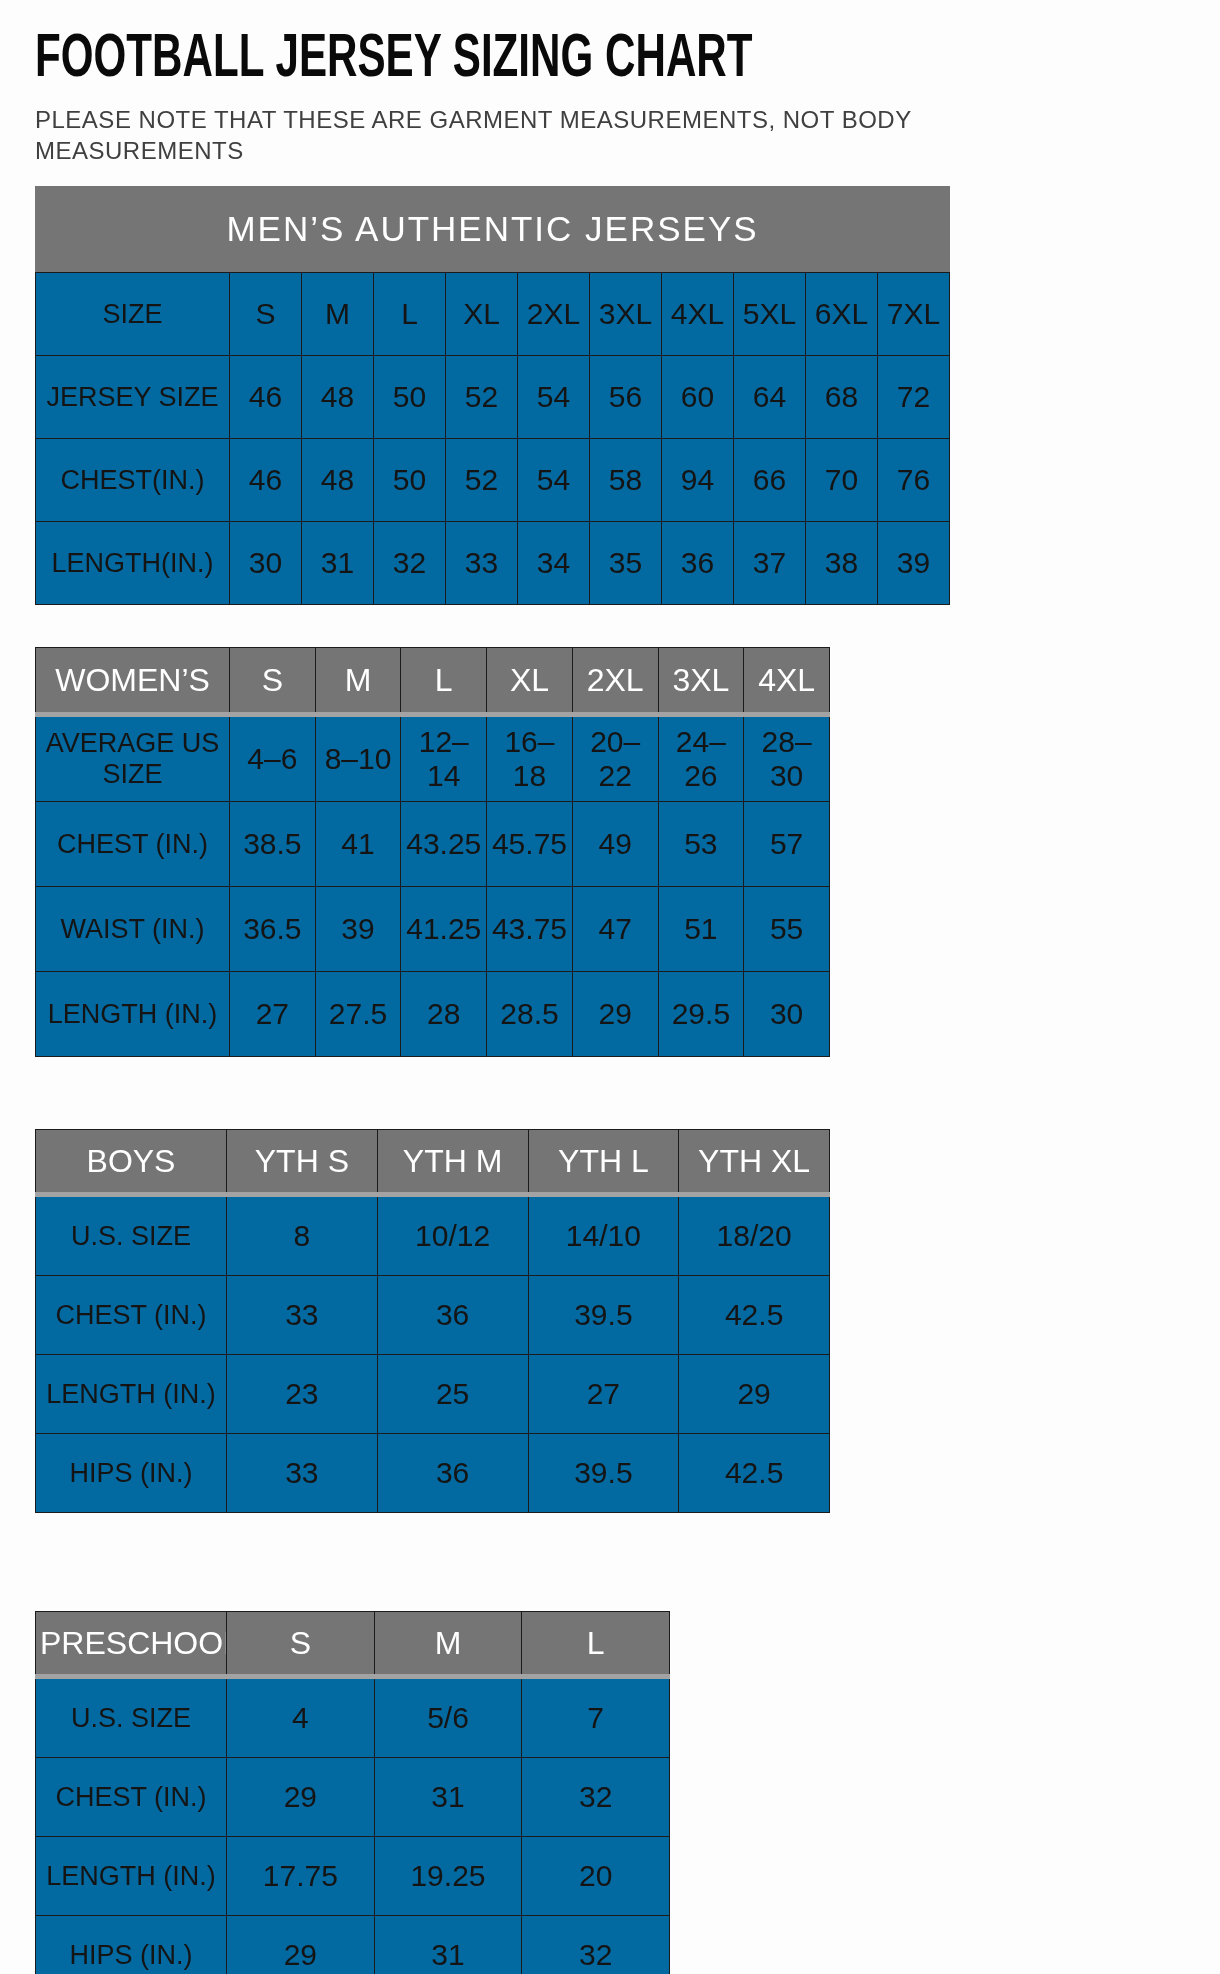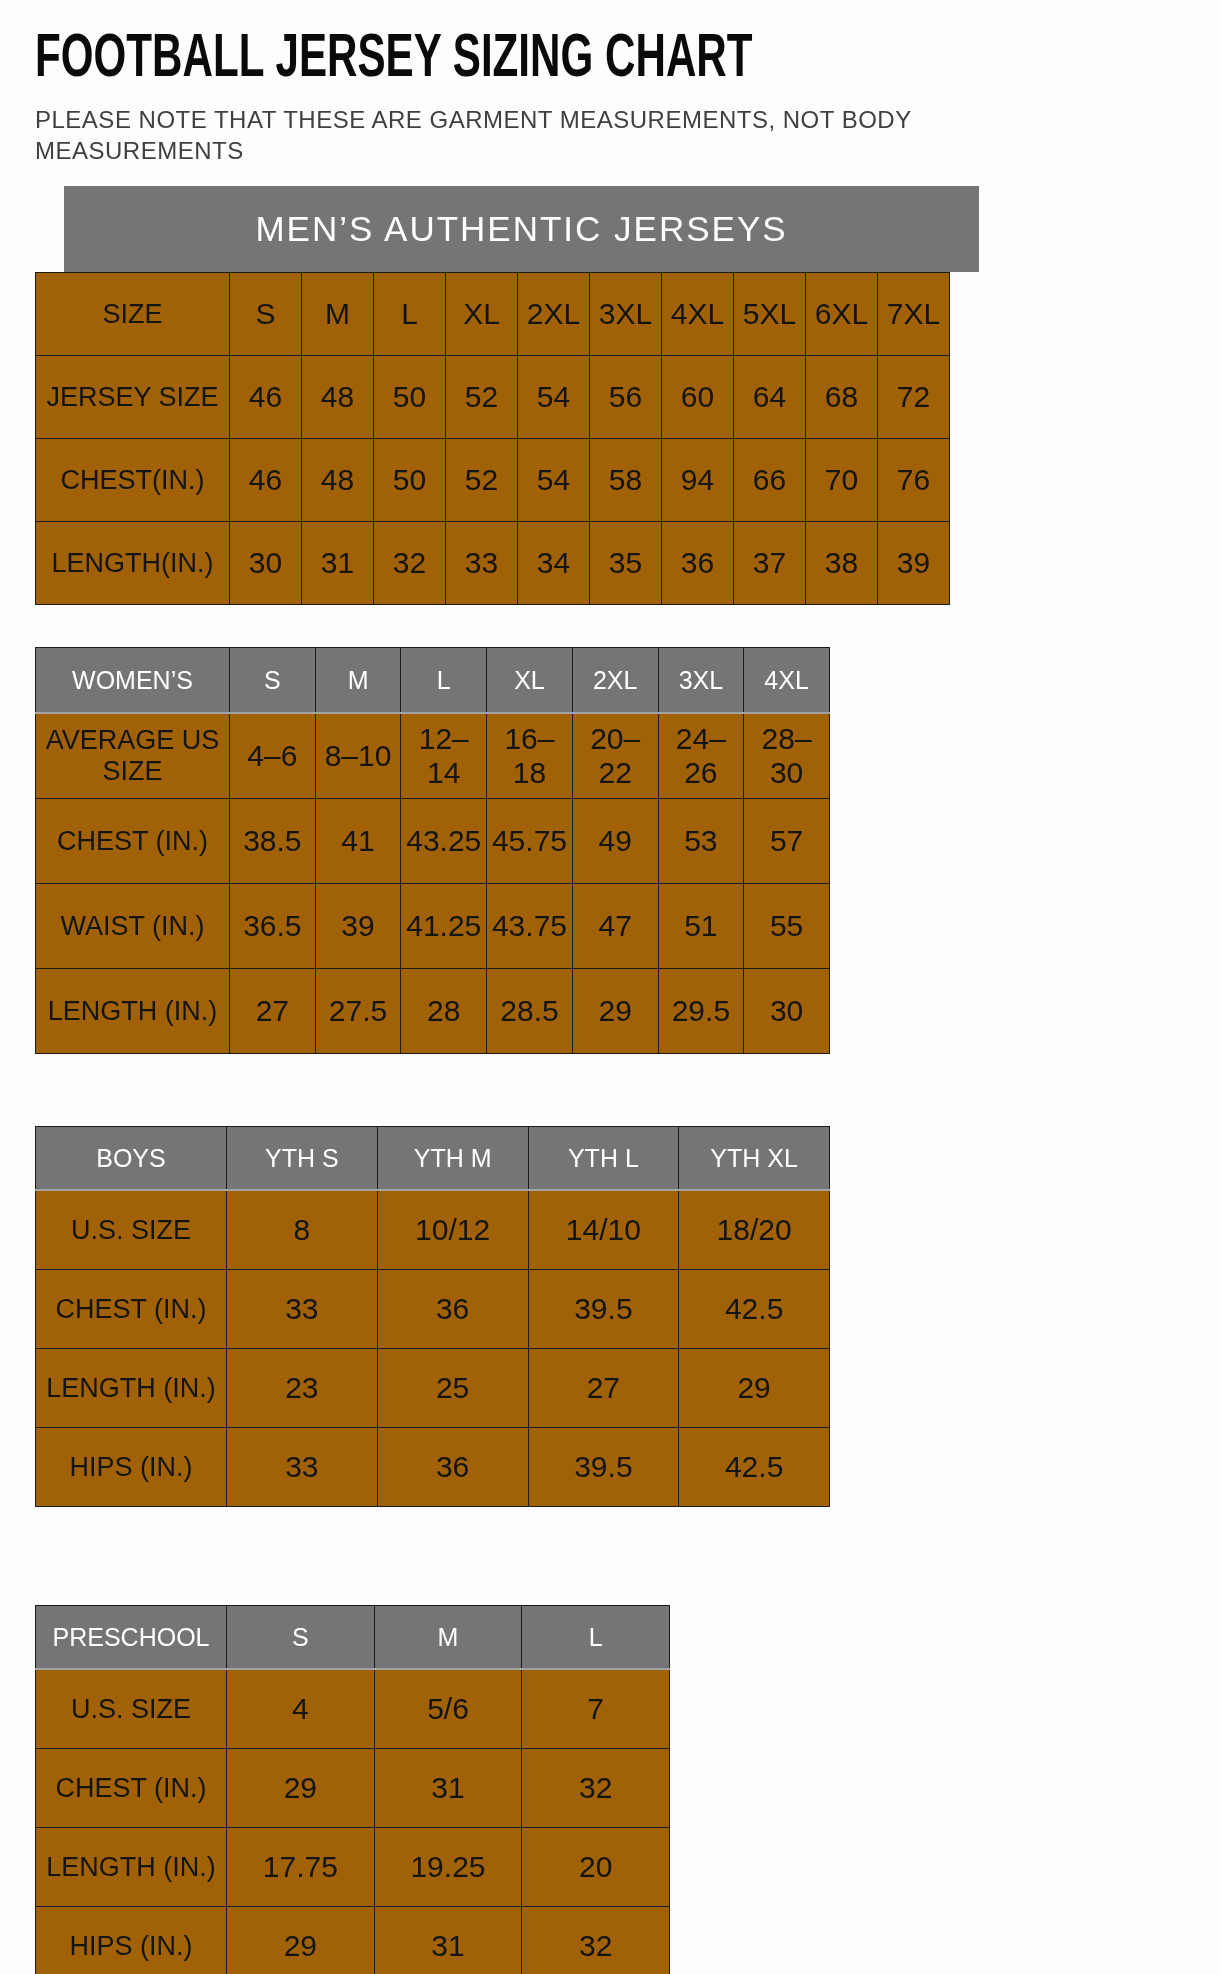--- a/index.html
+++ b/index.html
@@ -27,43 +27,43 @@
     max-width:880px;
     font-size:24px;line-height:1.3;
     color:#404040;
     letter-spacing:0.5px;
   }
 
   .banner{
     width:915px;height:86px;line-height:86px;
     background:#757575;color:#ffffff;
     text-align:center;
-    font-size:35px;letter-spacing:2px;margin-left:29px;
+    font-size:35px;letter-spacing:2px;
   }
 
   table.tbl{
     border-collapse:collapse;
     table-layout:fixed;
-    background:#a16207;
+    background:#0369a1;
     padding-left:32px;
   }
   .tbl td,.tbl th{
     border:1px solid #1b1b1b;
     text-align:center;vertical-align:middle;
     font-weight:normal;
     font-size:30px;
     padding:0 4px;
     overflow:hidden;
   }
   .tbl td:first-child,.tbl th:first-child{width:185px;font-size:27px;}
 
   .tbl tr.hdr-row th{
     background:#757575;color:#ffffff;
-    border-bottom:2px solid #a3a3a3;
-    font-size:25px;
+    border-bottom:5px solid #a3a3a3;
+    font-size:32px;
   }
 
   table.mens{width:915px;}
   .mens td{height:82px;}
 
   table.womens{width:795px;margin-top:42px;}
   .womens td{height:84px;}
   .womens tr.hdr-row th{height:64px;}
 
   table.boys{width:795px;margin-top:72px;}

